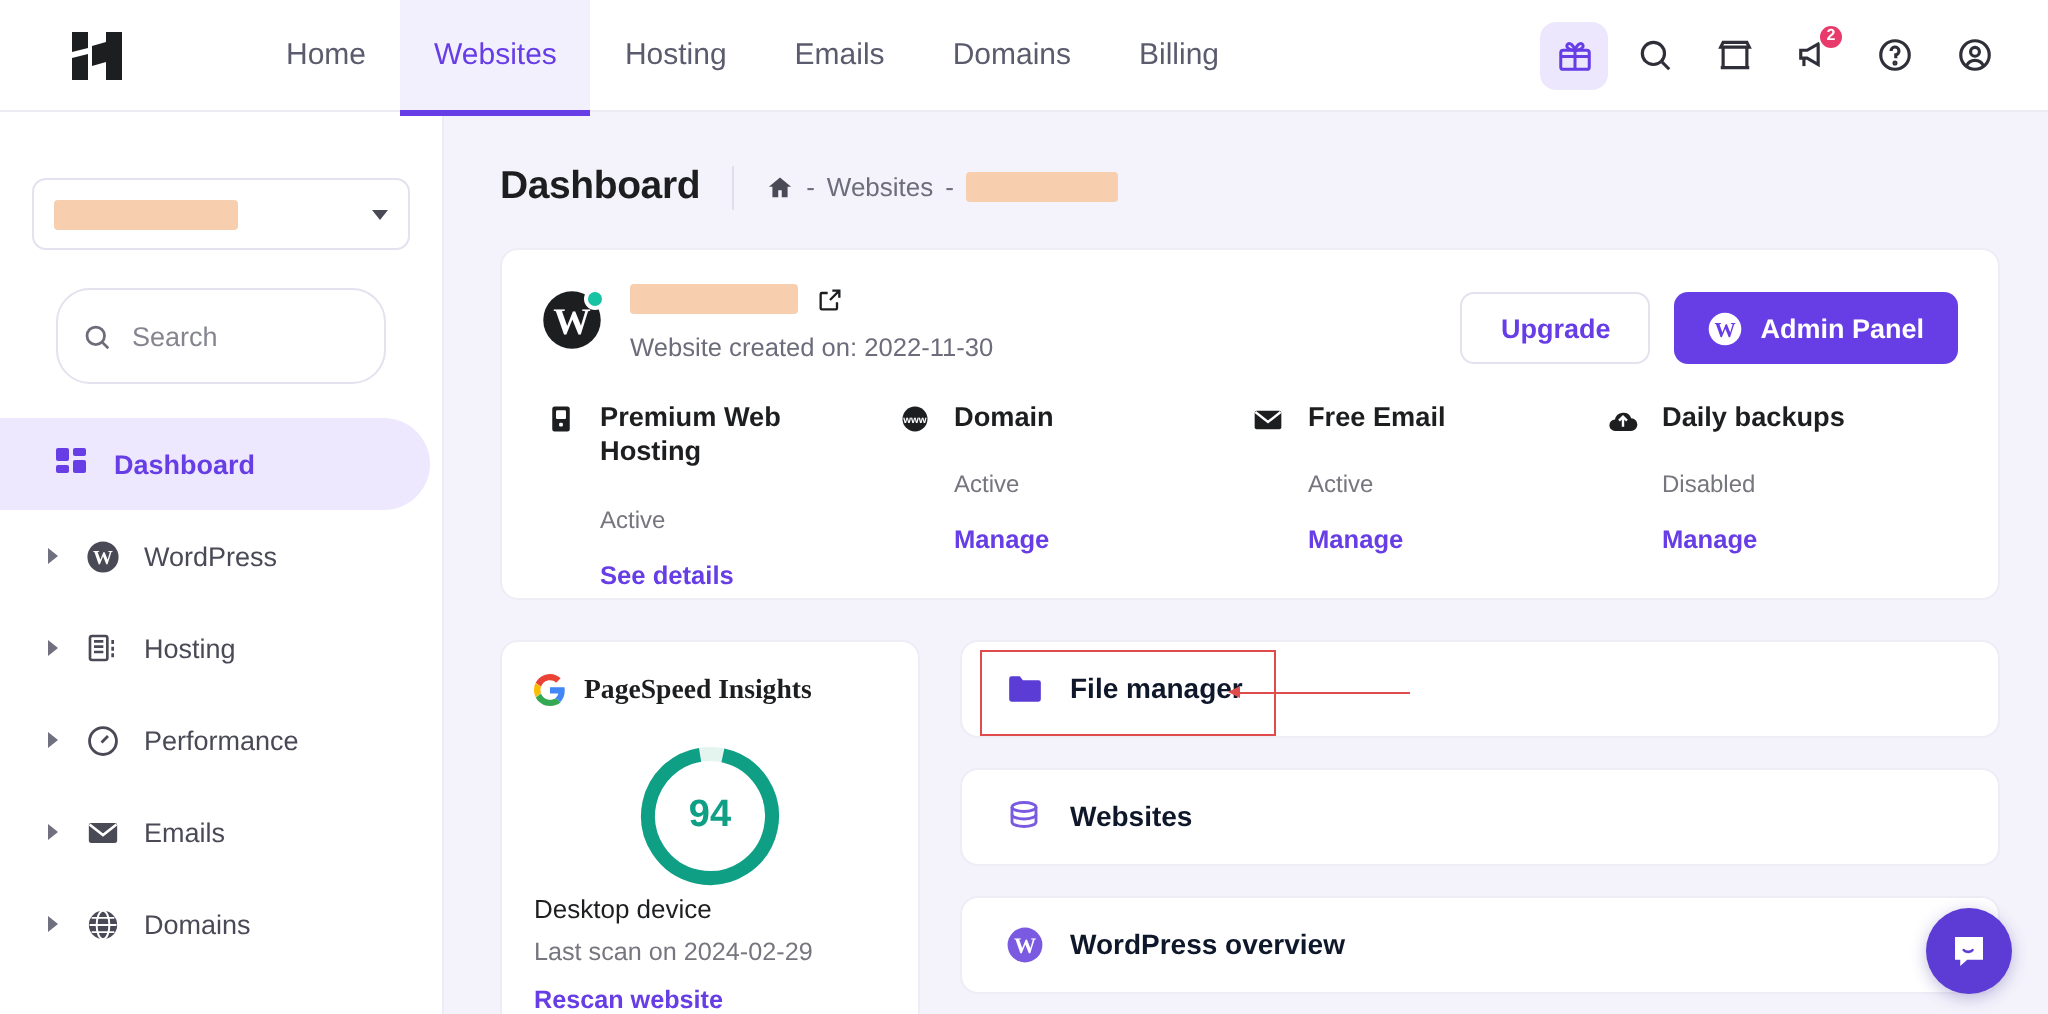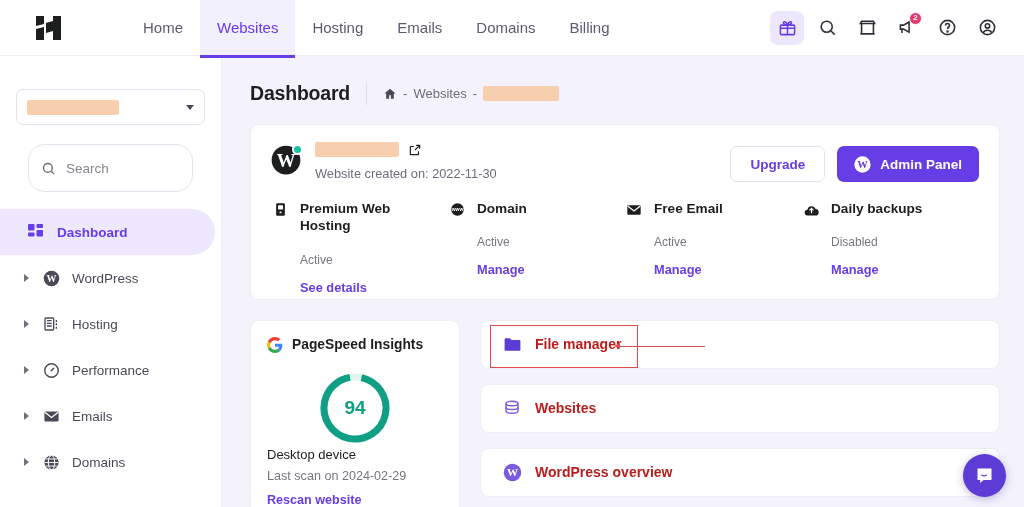--- a/index.html
+++ b/index.html
@@ -116,35 +116,35 @@
   .svc { flex: 1; display: flex; gap: 11px; }
   .svc-ico { width: 18px; flex: 0 0 18px; padding-top: 2px; display:flex; justify-content:center;}
   .svc-title { font-size: 13.6px; font-weight: bold; color: #1D1E20; line-height: 1.28; max-width: 105px; }
   .svc-status { font-size: 12px; color: #76767F; margin-top: 18px; }
   .svc-link { font-size: 12.8px; color: #673DE6; font-weight: bold; margin-top: 13px; cursor: pointer; }
 
   
   .lower { display: flex; gap: 20px; margin-top: 20px; }
   .ps-card { width: 210px; flex: 0 0 210px; padding: 16px 16px 0; height: 215px; }
   .ps-head { display: flex; align-items: center; gap: 9px; }
-  .ps-title { font-size: 13.8px; font-weight: bold; color: #1D1E20; }
+  .ps-title { font-size: 13.8px; font-weight: bold; color: #1D1E20; font-family: Liberation Serif, serif; }
   .gauge-wrap { display: flex; justify-content: center; margin-top: 17px; }
   .gauge { position: relative; width: 76px; height: 76px; }
   .gauge-num {
     position: absolute; inset: 0; display: flex; align-items: center; justify-content: center;
     font-size: 19px; font-weight: bold; color: #0E9F85;
   }
   .ps-device { font-size: 13px; color: #1D1E20; margin-top: 1px; }
   .ps-scan { font-size: 12.6px; color: #76767F; margin-top: 7px; }
   .ps-link { font-size: 12.6px; color: #673DE6; font-weight: bold; margin-top: 10px; cursor: pointer; }
 
   .tiles { flex: 1; display: flex; flex-direction: column; gap: 15px; }
   .tile {
     height: 49px; display: flex; align-items: center; gap: 13px; padding-left: 21px;
-    font-size: 14px; font-weight: bold; color: #b91c1c; cursor: pointer;
+    font-size: 14px; font-weight: bold; color: #0f172a; cursor: pointer;
   }
   .tile-ico { width: 20px; flex: 0 0 20px; display: flex; align-items: center; justify-content: center; }
 
   
   .anno-box {
     position: absolute; left: 490px; top: 325px; width: 148px; height: 43px;
     border: 1.4px solid #E04B4B; pointer-events: none; z-index: 30;
   }
   .anno-line {
     position: absolute; left: 618px; top: 346px; width: 87px; height: 1.4px;

